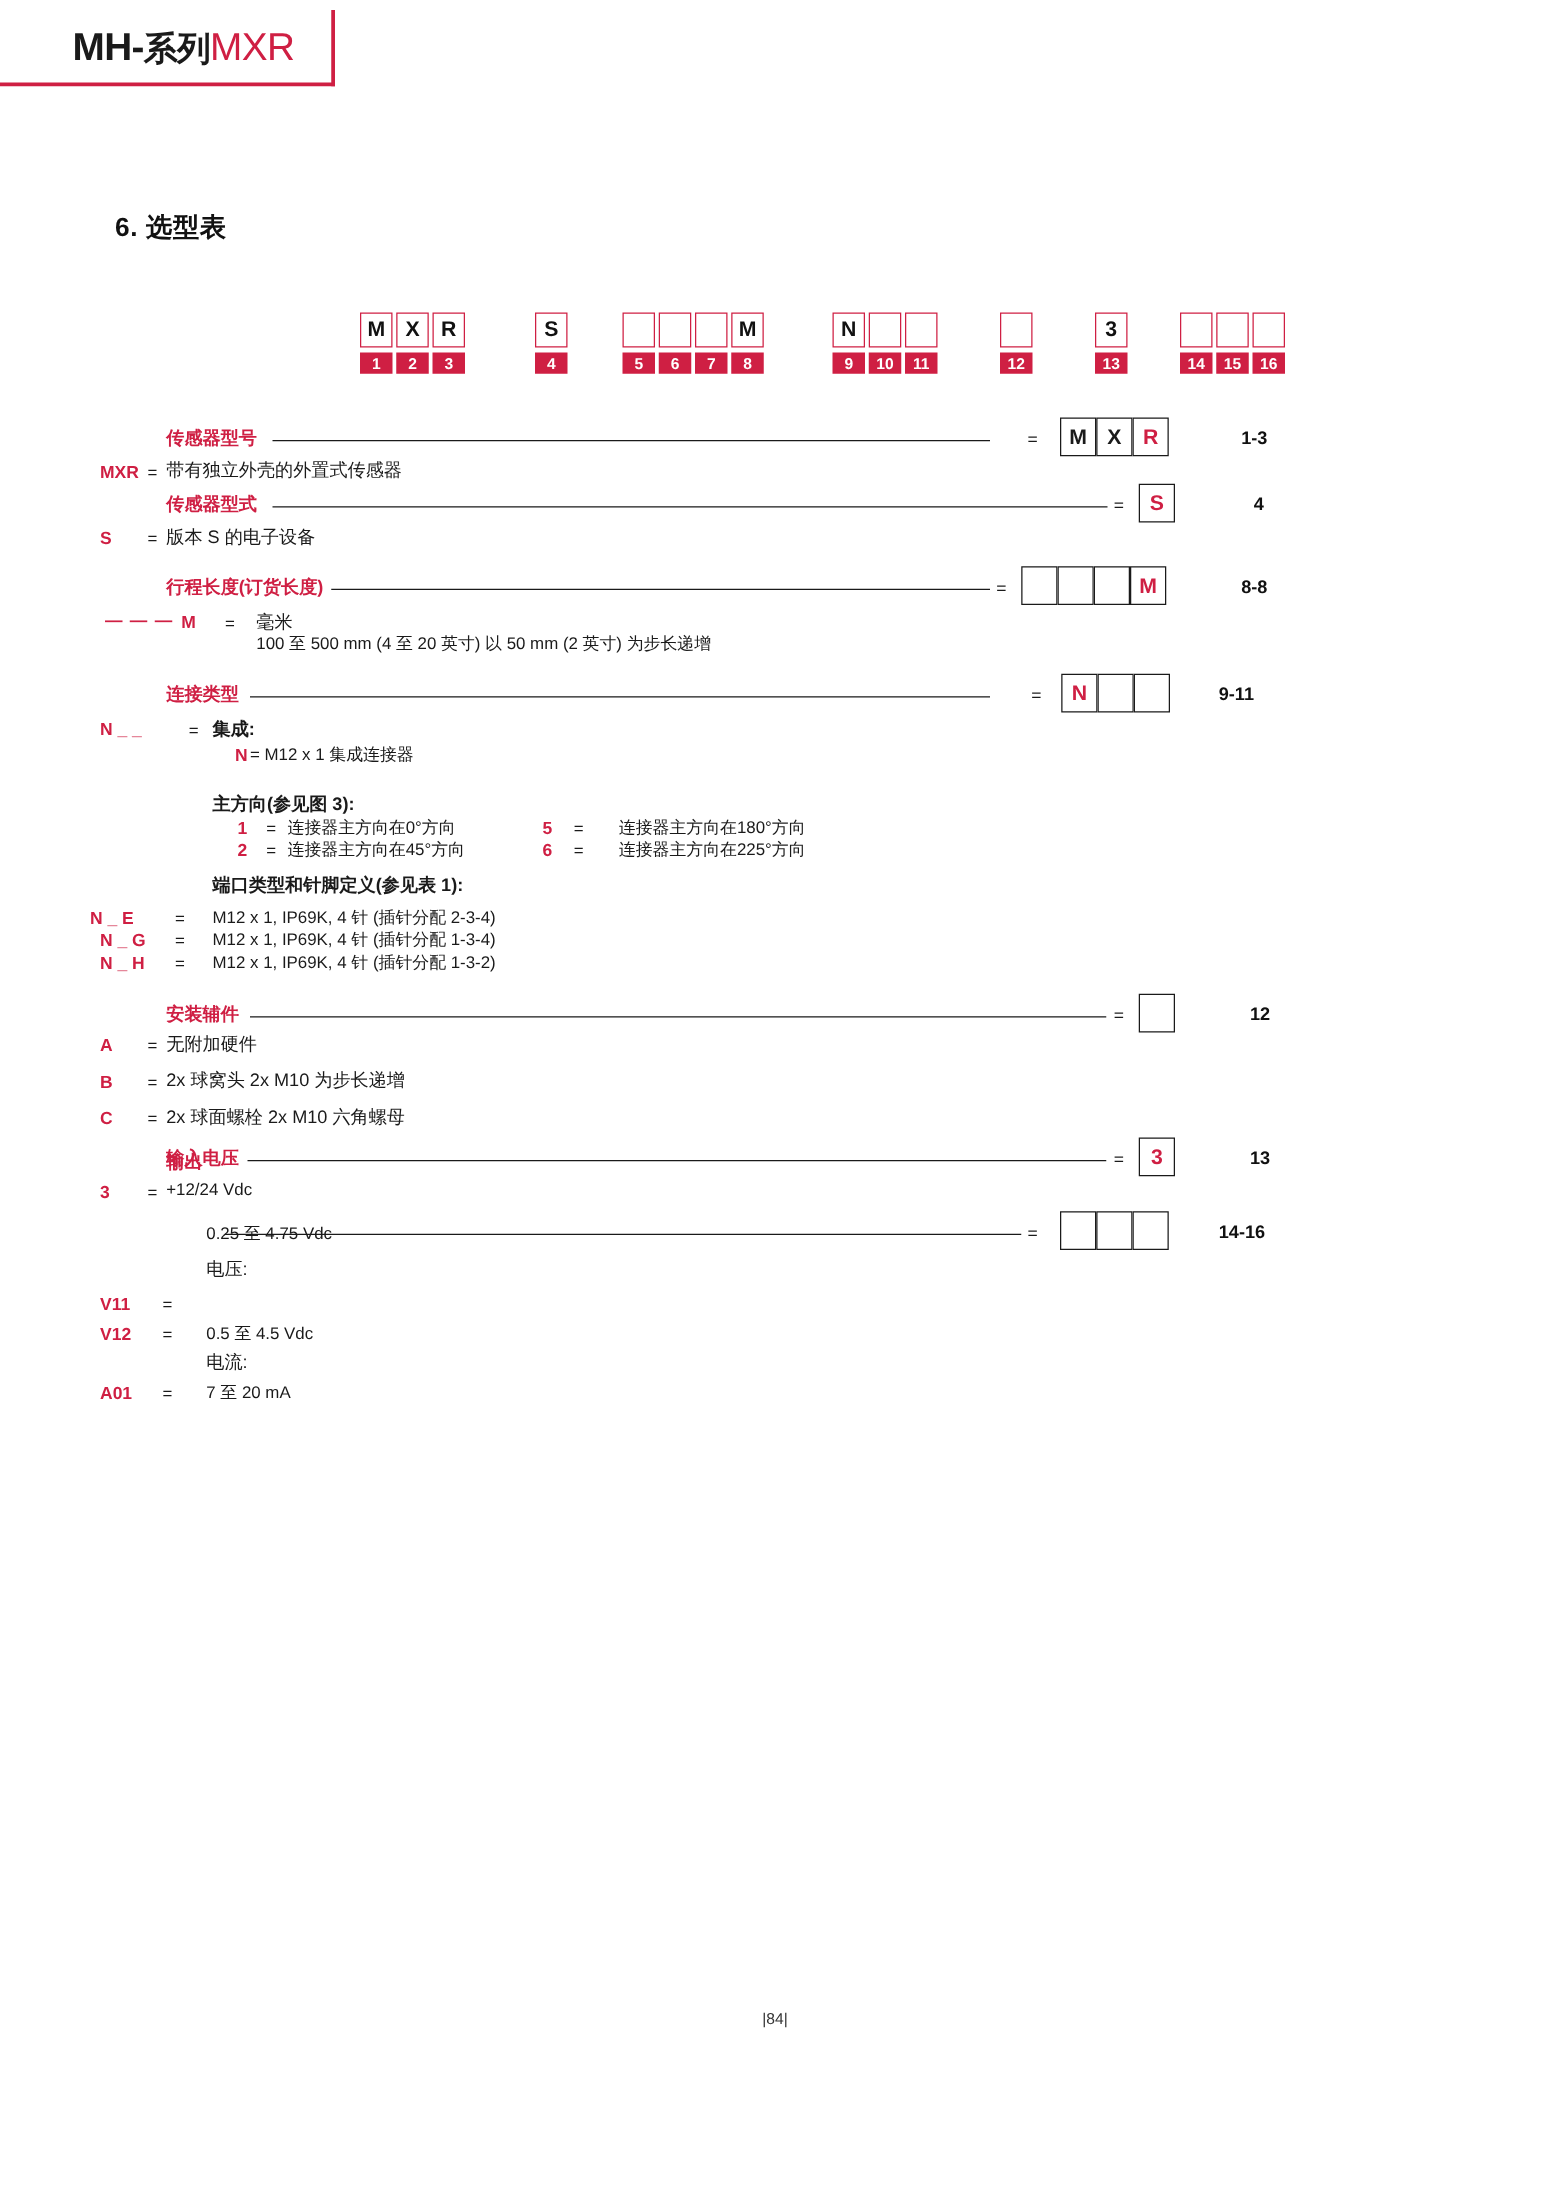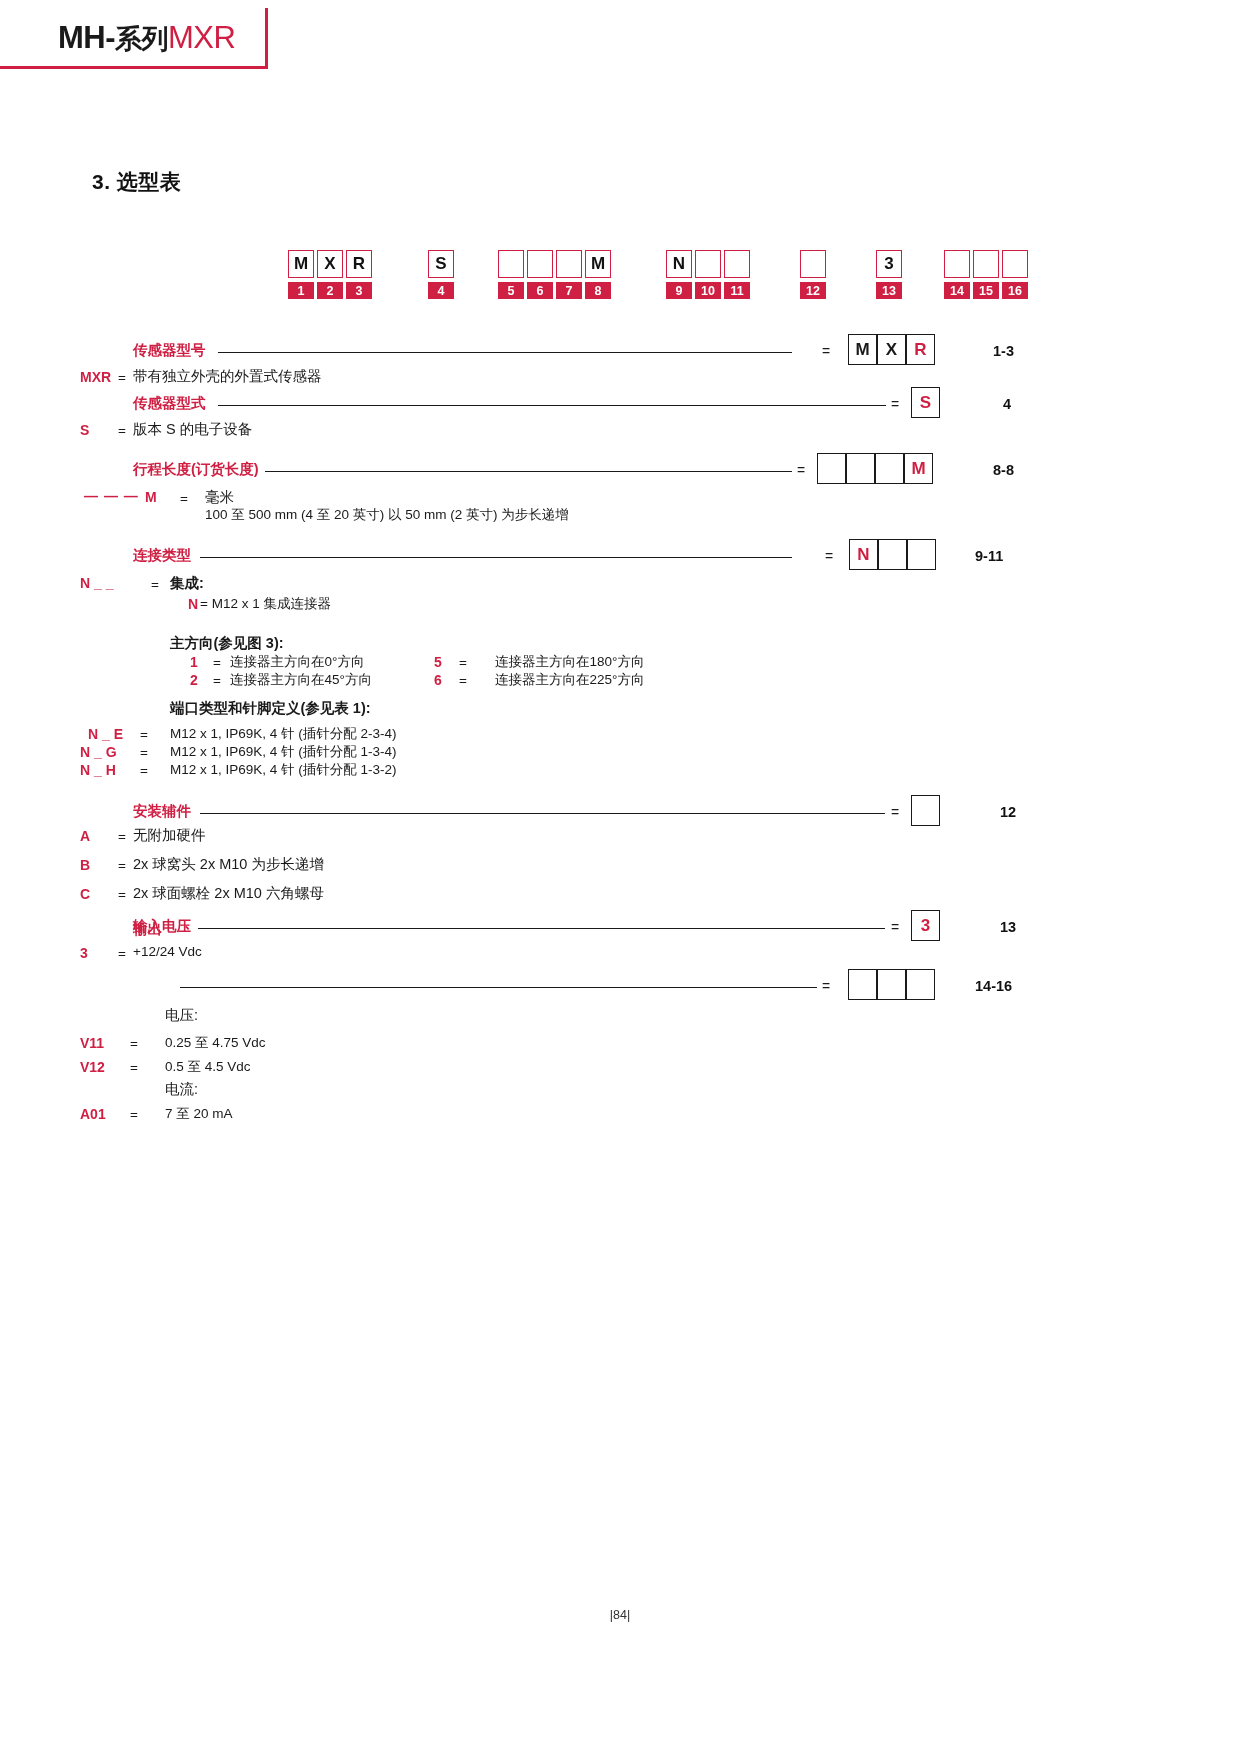--- a/index.html
+++ b/index.html
@@ -208,21 +208,21 @@
 <body>
 
 <div class="page-header">
   <div class="header-rule-left"></div>
   <div class="header-rule-right"></div>
   <div class="header-title">
     <span class="ht-dark">MH-</span><span class="ht-cn">系列</span><span class="ht-red">MXR</span>
   </div>
 </div>
 
-<div class="section-title">3. 选型表</div>
+<div class="section-title">6. 选型表</div>
 
 <div class="code-diagram">
   <div class="code-group" style="left:0px;">
     <div class="code-boxes">
       <div class="code-box">M</div>
       <div class="code-box">X</div>
       <div class="code-box">R</div>
     </div>
     <div class="code-nums">
       <div class="code-num">1</div>
@@ -380,21 +380,21 @@
   <div class="entry-key" style="left:190px; top:672px;">2</div>
   <div class="entry-eq" style="left:213px; top:673px;">=</div>
   <div class="entry-sub" style="left:230px; top:671px;">连接器主方向在45°方向</div>
 
   <div class="entry-key" style="left:434px; top:672px;">6</div>
   <div class="entry-eq" style="left:459px; top:673px;">=</div>
   <div class="entry-sub" style="left:495px; top:671px;">连接器主方向在225°方向</div>
 
   <div class="entry-val bold" style="left:170px; top:699px;">端口类型和针脚定义(参见表 1):</div>
 
-  <div class="entry-key" style="left:88px; top:726px;">N _ E</div>
+  <div class="entry-key" style="left:72px; top:726px;">N _ E</div>
   <div class="entry-eq" style="left:140px; top:727px;">=</div>
   <div class="entry-sub" style="left:170px; top:725px;">M12 x 1, IP69K, 4 针 (插针分配 2-3-4)</div>
 
   <div class="entry-key" style="left:80px; top:744px;">N _ G</div>
   <div class="entry-eq" style="left:140px; top:745px;">=</div>
   <div class="entry-sub" style="left:170px; top:743px;">M12 x 1, IP69K, 4 针 (插针分配 1-3-4)</div>
 
   <div class="entry-key" style="left:80px; top:762px;">N _ H</div>
   <div class="entry-eq" style="left:140px; top:763px;">=</div>
   <div class="entry-sub" style="left:170px; top:761px;">M12 x 1, IP69K, 4 针 (插针分配 1-3-2)</div>
@@ -444,21 +444,21 @@
     <div class="res-box"></div>
     <div class="res-box"></div>
     <div class="res-box"></div>
   </div>
   <div class="opt-range" style="left:975px; top:978px;">14-16</div>
 
   <div class="entry-val" style="left:165px; top:1006px;">电压:</div>
 
   <div class="entry-key" style="left:80px; top:1035px;">V11</div>
   <div class="entry-eq" style="left:130px; top:1036px;">=</div>
-  <div class="entry-val sm" style="left:165px; top:1034px;">0.25 至 4.75 Vdc</div>
+  <div class="entry-val sm" style="left:165px; top:978px;">0.25 至 4.75 Vdc</div>
 
   <div class="entry-key" style="left:80px; top:1059px;">V12</div>
   <div class="entry-eq" style="left:130px; top:1060px;">=</div>
   <div class="entry-val sm" style="left:165px; top:1058px;">0.5 至 4.5 Vdc</div>
 
   <div class="entry-val" style="left:165px; top:1080px;">电流:</div>
 
   <div class="entry-key" style="left:80px; top:1106px;">A01</div>
   <div class="entry-eq" style="left:130px; top:1107px;">=</div>
   <div class="entry-val sm" style="left:165px; top:1105px;">7 至 20 mA</div>

